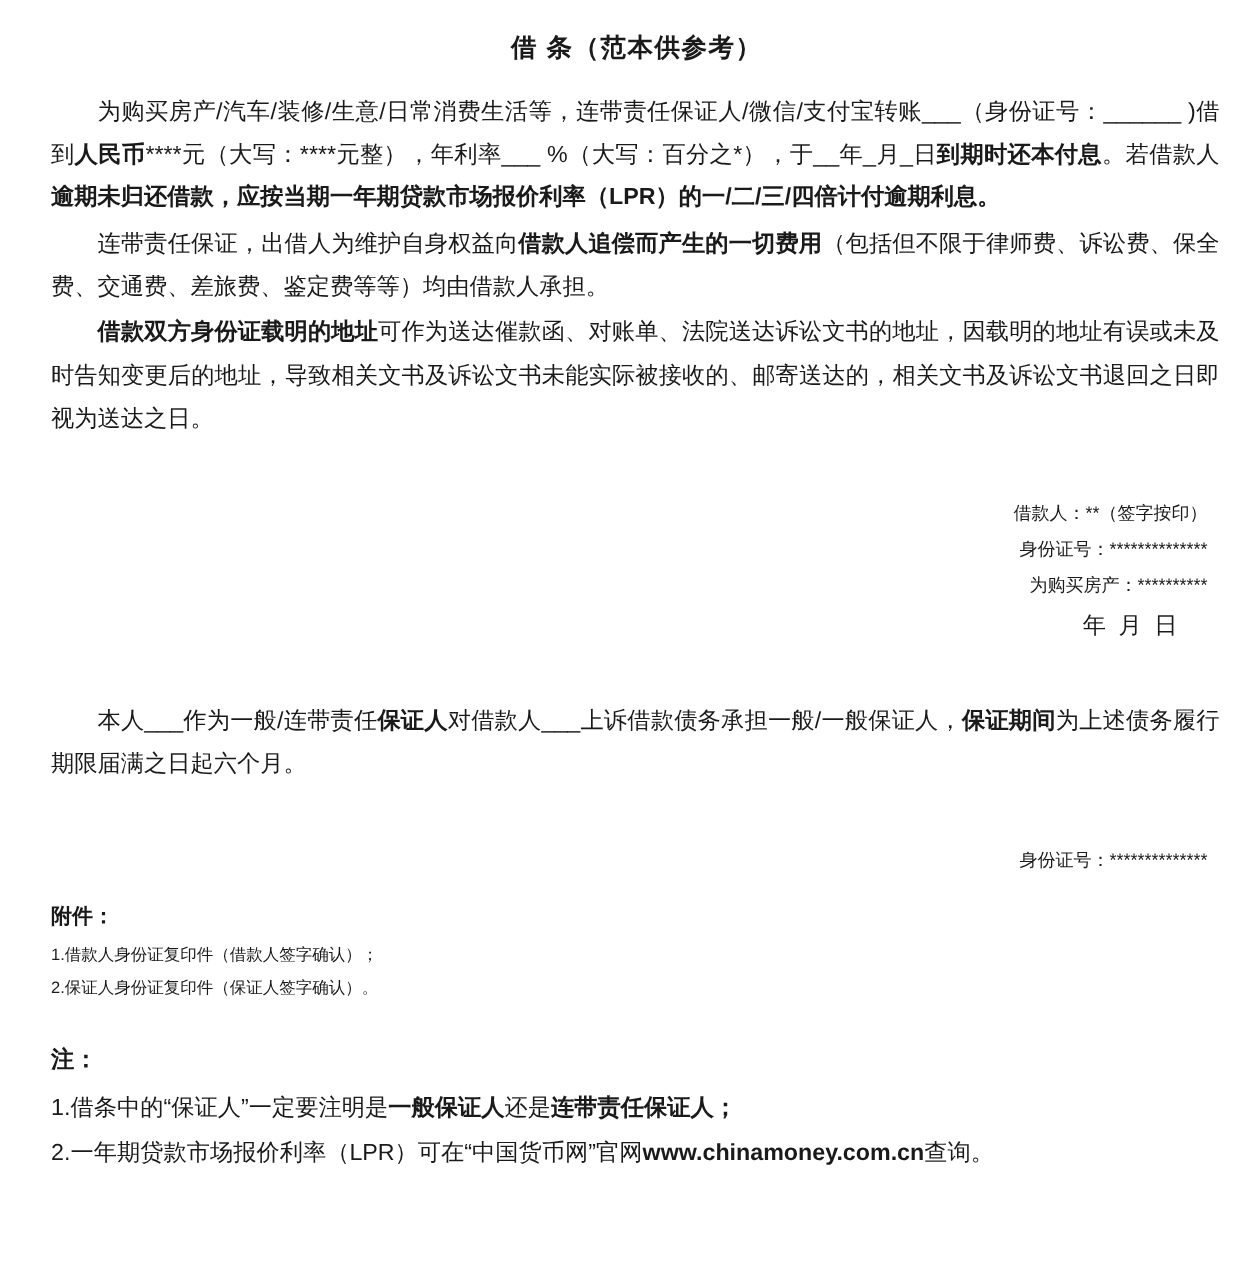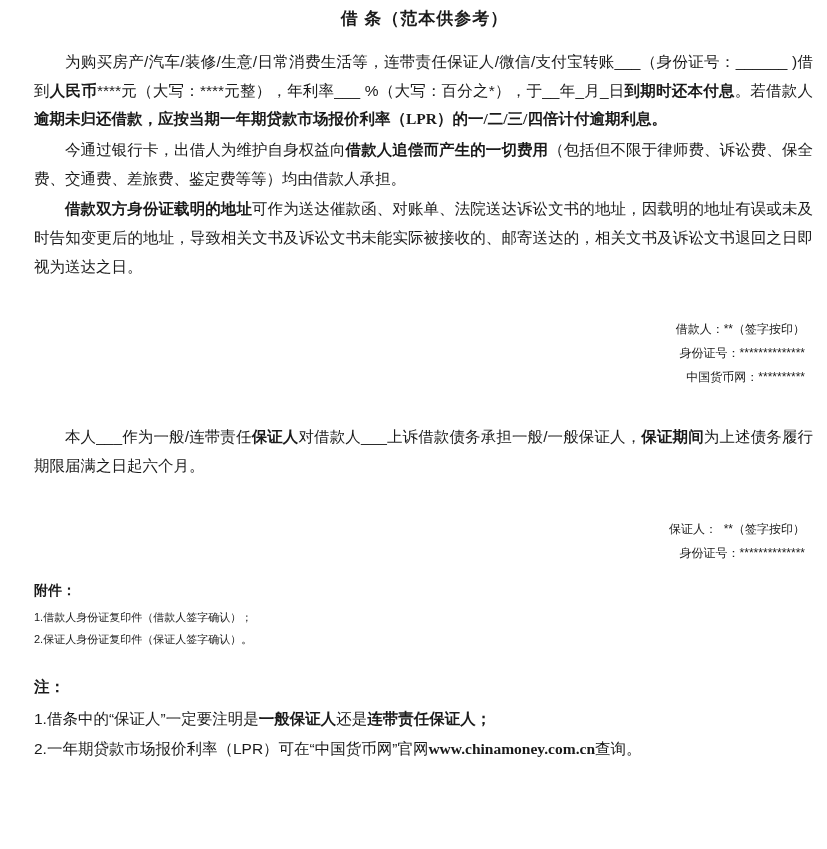--- a/index.html
+++ b/index.html
@@ -11,42 +11,42 @@
     height: 849px;
     background: #ffffff;
     font-family: "Liberation Sans", sans-serif;
     color: #1a1a1a;
     overflow: hidden;
   }
   .page {
     width: 827px;
     height: 618px;
     box-sizing: border-box;
-    padding: 1px 12px 0 34px;
+    padding: 14px 12px 0 34px;
     position: relative;
   }
   .doc-title {
     text-align: center;
     font-size: 17px;
     font-weight: bold;
     letter-spacing: 1px;
     margin: 6px 0 18px 0;
   }
   .para {
     font-size: 15.5px;
     line-height: 1.85;
     text-align: justify;
     text-justify: inter-ideograph;
     margin: 0 0 2px 0;
     padding-right: 2px;
   }
   .indent {
     text-indent: 2em;
   }
-  .b { font-weight: bold; font-family: Liberation Serif, serif; }
+  .b { font-weight: bold; }
 
   .spacer-lg { height: 34px; }
   .spacer-md { height: 22px; }
   .spacer-sm { height: 12px; }
 
   .sig-block {
     font-size: 12px;
     line-height: 2.0;
     text-align: right;
     padding-right: 10px;
@@ -83,39 +83,39 @@
   }
 </style>
 </head>
 <body>
 
 <div class="page">
 
   <div class="doc-title">借 条（范本供参考）</div>
 
   <p class="para indent"><span>为购买房产/汽车/装修/生意/日常消费生活等，连带责任保证人/微信/支付宝转账___（身份证号：______ )借到</span><span class="b">人民币</span><span>****元（大写：****元整），年利率___ %（大写：百分之*），于__年_月_日</span><span class="b">到期时还本付息</span><span>。若借款人</span><span class="b">逾期未归还借款，应按当期一年期贷款市场报价利率（LPR）的一/二/三/四倍计付逾期利息。</span></p>
-  <p class="para indent"><span>今通过银行卡，出借人为维护自身权益向</span><span class="b">借款人追偿而产生的一切费用</span><span>（包括但不限于律师费、诉讼费、保全费、交通费、差旅费、鉴定费等等）均由借款人承担。</span></p>
+  <p class="para indent"><span>连带责任保证，出借人为维护自身权益向</span><span class="b">借款人追偿而产生的一切费用</span><span>（包括但不限于律师费、诉讼费、保全费、交通费、差旅费、鉴定费等等）均由借款人承担。</span></p>
   <p class="para indent"><span class="b">借款双方身份证载明的地址</span><span>可作为送达催款函、对账单、法院送达诉讼文书的地址，因载明的地址有误或未及时告知变更后的地址，导致相关文书及诉讼文书未能实际被接收的、邮寄送达的，相关文书及诉讼文书退回之日即视为送达之日。</span></p>
 
   <div class="spacer-lg"></div>
 
   <div class="sig-block">
     <div class="sig-line">借款人：**（签字按印）</div>
     <div class="sig-line">身份证号：**************</div>
-    <div class="sig-line">中国货币网：**********</div>
+    <div class="sig-line">为购买房产：**********</div>
   </div>
+  <div class="date-line">年  月  日</div>
 
   <div class="spacer-lg"></div>
 
   <p class="para indent"><span>本人___作为一般/连带责任</span><span class="b">保证人</span><span>对借款人___上诉借款债务承担一般/一般保证人，</span><span class="b">保证期间</span><span>为上述债务履行期限届满之日起六个月。</span></p>
 
   <div class="spacer-lg"></div>
 
   <div class="sig-block">
-    <div class="sig-line">保证人：  **（签字按印）</div>
     <div class="sig-line">身份证号：**************</div>
   </div>
 
   <div class="spacer-sm"></div>
 
   <div class="attach-title">附件：</div>
   <p class="attach-item">1.借款人身份证复印件（借款人签字确认）；</p>
   <p class="attach-item">2.保证人身份证复印件（保证人签字确认）。</p>
 
   <div class="spacer-md"></div>

